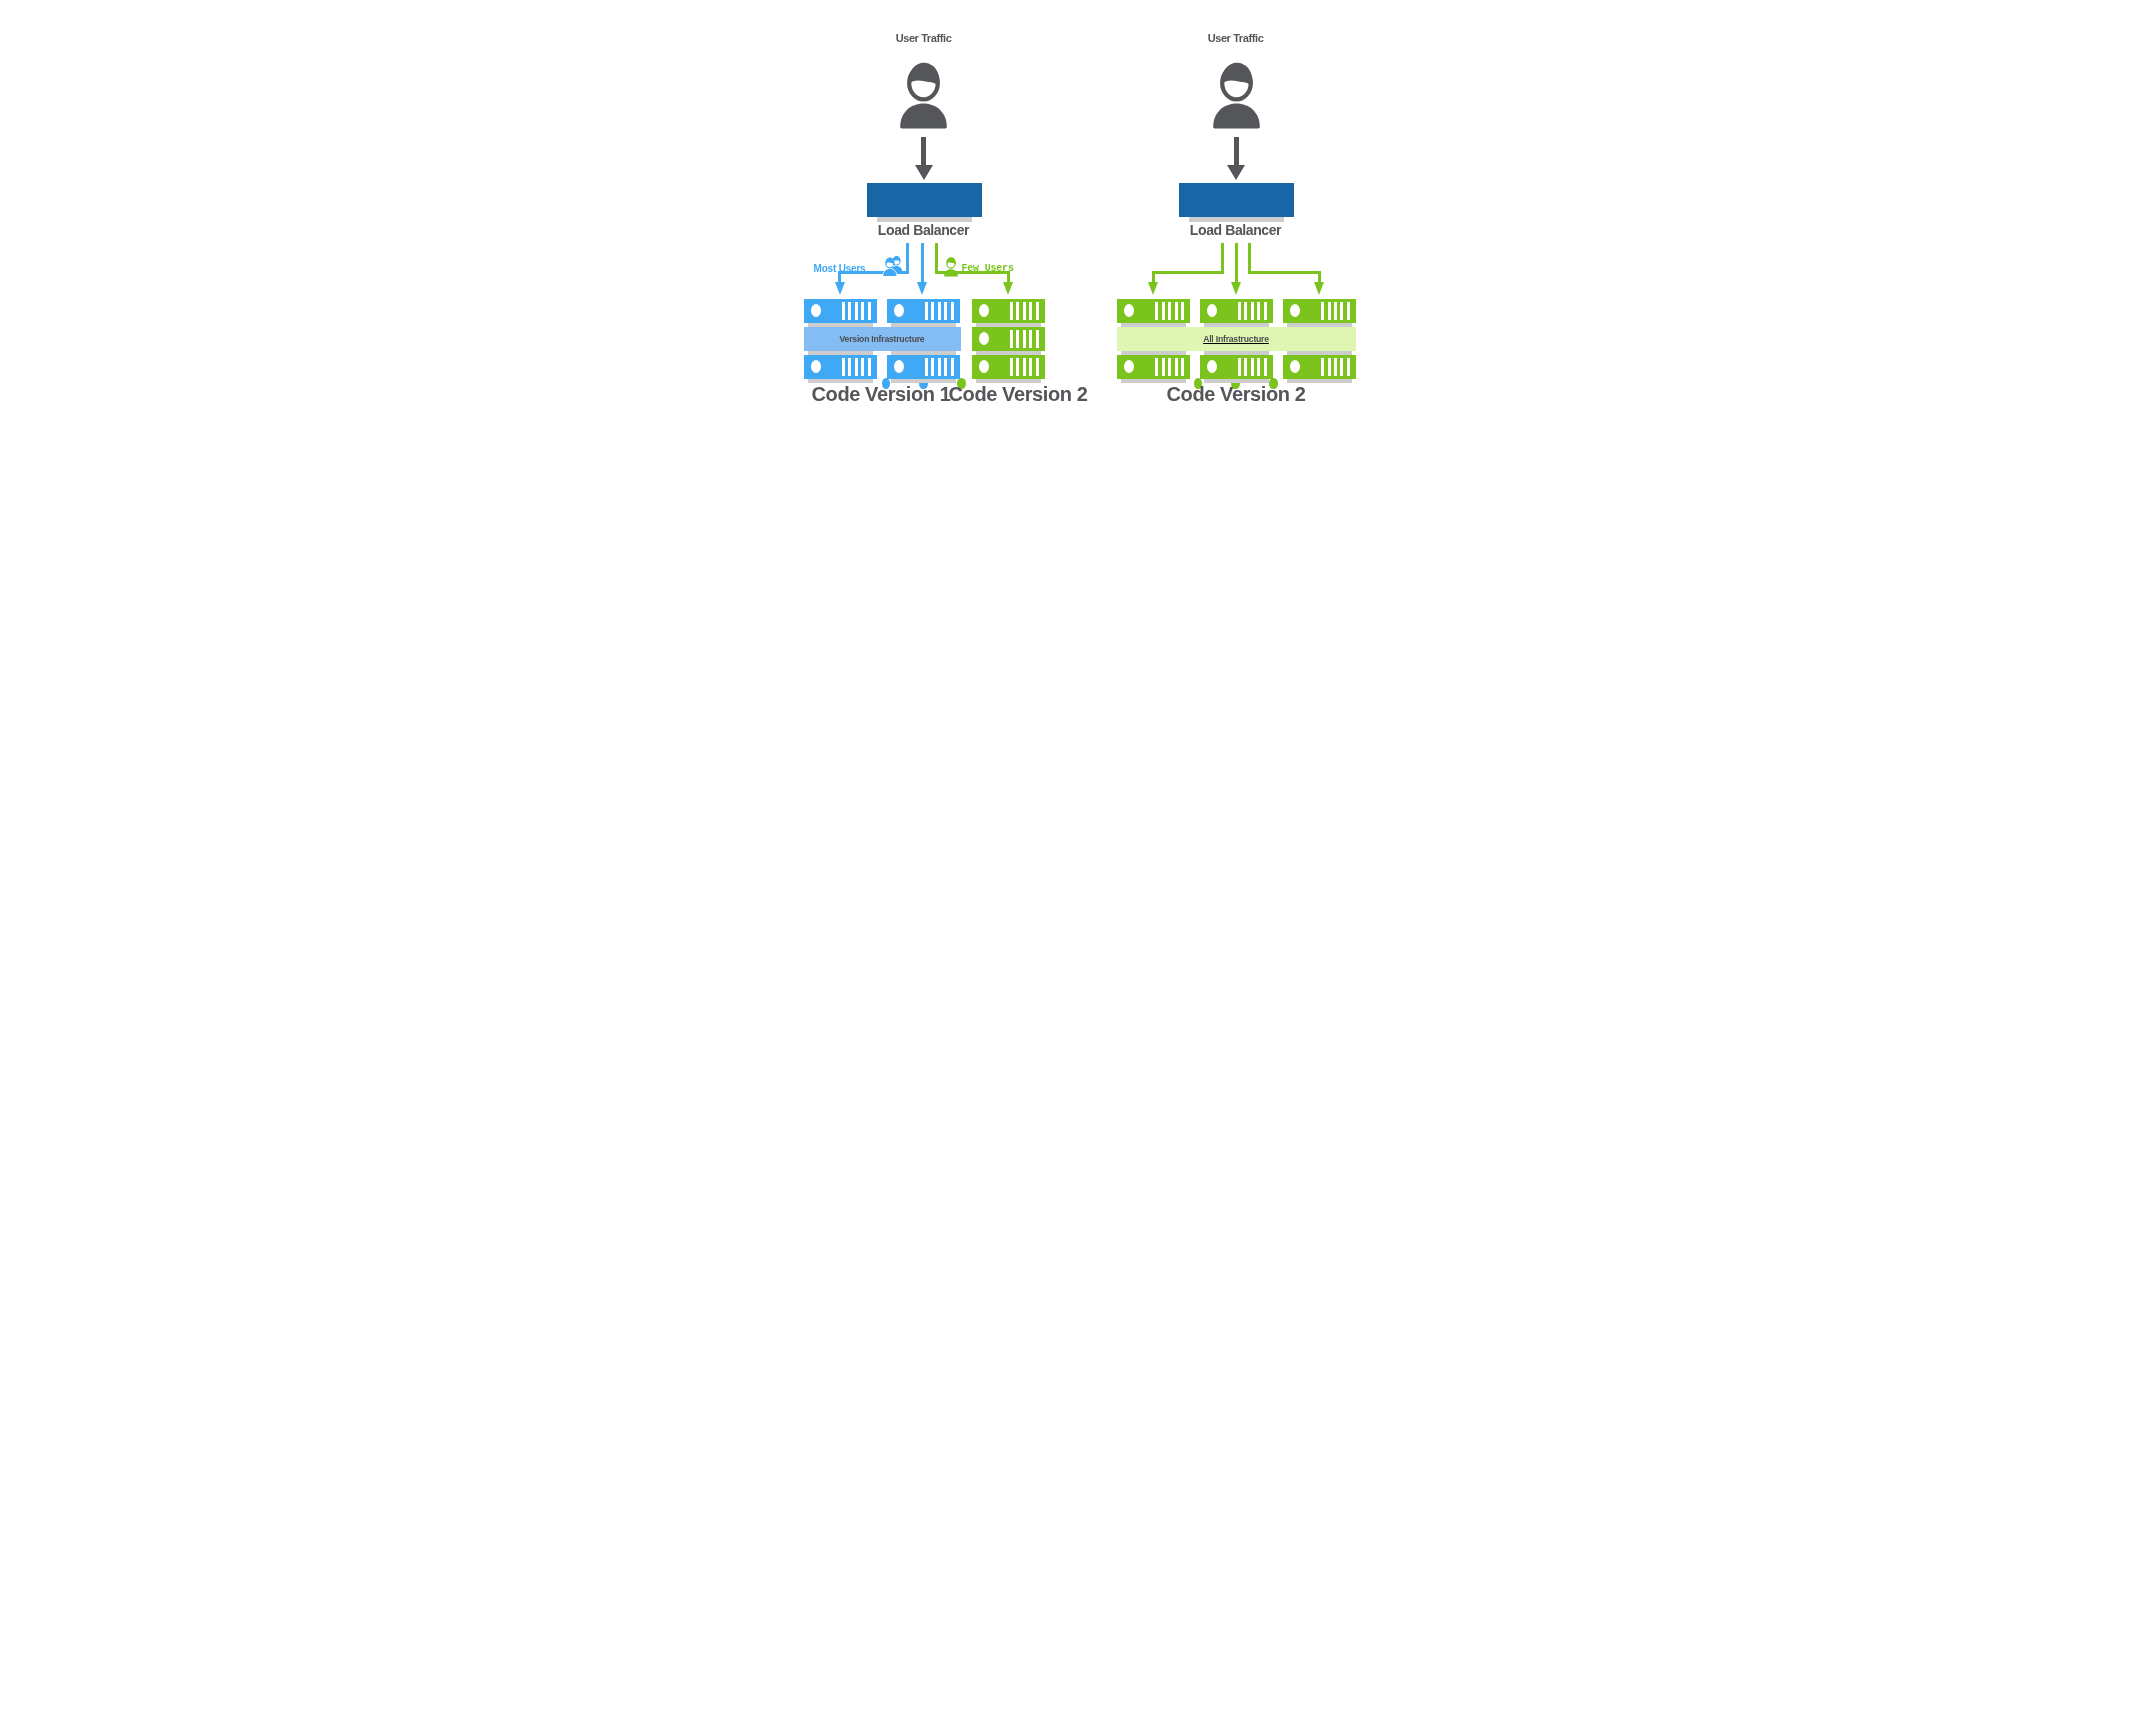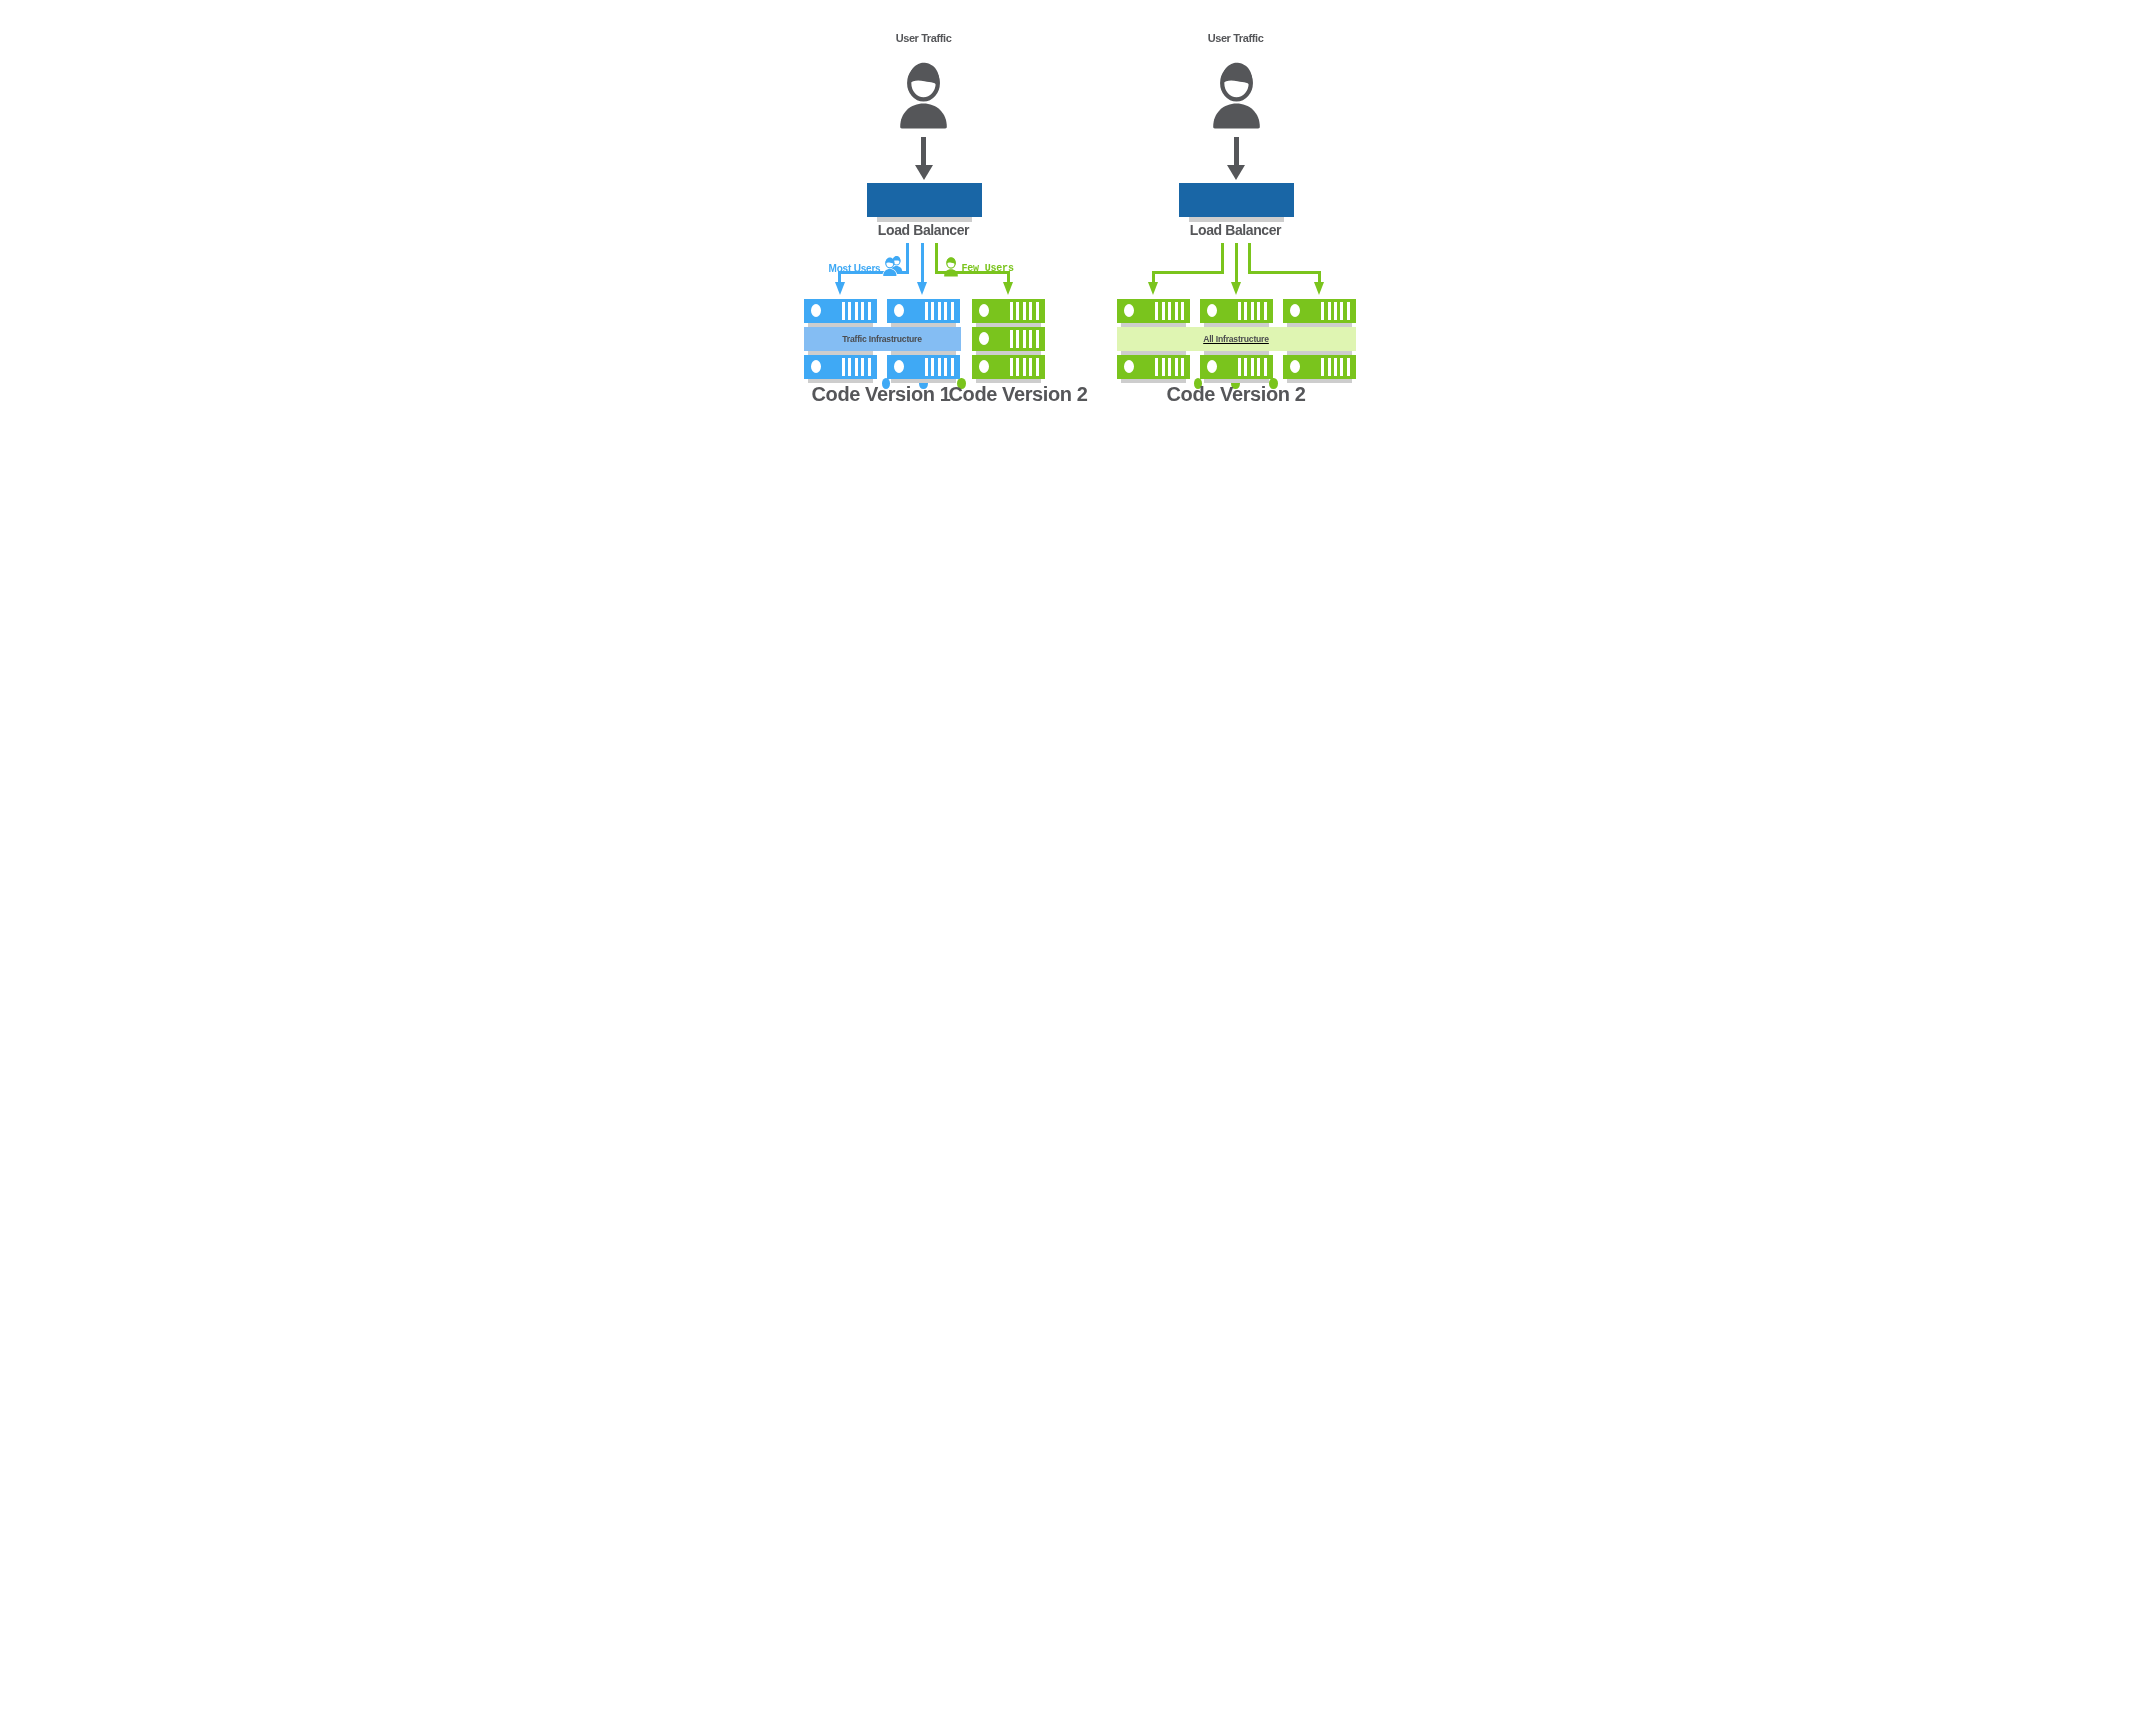--- a/index.html
+++ b/index.html
@@ -99,21 +99,21 @@
     <div class="ahead blue" style="left:83px;top:282px"></div>
 
     <div class="pipe blue" style="left:169px;top:243px;width:3.4px;height:39px"></div>
     <div class="ahead blue" style="left:165px;top:282px"></div>
 
     <div class="pipe green" style="left:183px;top:243px;width:3.4px;height:31px"></div>
     <div class="pipe green" style="left:183px;top:271px;width:75px;height:3.4px"></div>
     <div class="pipe green" style="left:255px;top:274px;width:3.4px;height:7.7px"></div>
     <div class="ahead green" style="left:251px;top:282px"></div>
 
-    <div class="txt flow-label blue" style="left:47px;top:264px;width:82px;text-align:right">Most Users</div>
+    <div class="txt flow-label blue" style="left:47px;top:264px;width:82px;text-align:center">Most Users</div>
     <svg class="abs" style="left:130px;top:255px;width:23px;height:21.5px;color:var(--blue)" viewBox="0 0 150 140">
       <use href="#person-shape" transform="translate(52,0) scale(0.85)"></use>
       <g transform="translate(2,8) scale(0.98)">
         <path d="M6,129 C6,102 26,85 50,85 C74,85 94,102 94,129 C94,131 92,132 88,132 L12,132 C8,132 6,131 6,129 Z" fill="none" stroke="#fff" stroke-width="9"></path>
         <use href="#person-shape"></use>
       </g>
     </svg>
 
     <svg class="abs" style="left:191px;top:256px;width:16px;height:20.6px;color:var(--green)" viewBox="0 0 100 132">
         <use href="#person-shape"></use>
@@ -130,21 +130,21 @@
       </div>
     <div class="server green" style="left:220px;top:299px">
         <span class="led"></span>
         <span class="vents"></span>
       </div>
     <div class="shadow" style="left:56px;top:323px;width:65px"></div>
     <div class="shadow" style="left:139px;top:323px;width:65px"></div>
     <div class="shadow" style="left:224px;top:323px;width:65px"></div>
 
     <div class="band lblue" style="left:52px;top:327px;width:157px">
-      <span class="band-text">Traffic Infrastructure</span>
+      <span class="band-text">Version Infrastructure</span>
     </div>
     <div class="server green" style="left:220px;top:327px">
         <span class="led"></span>
         <span class="vents"></span>
       </div>
     <div class="shadow" style="left:56px;top:351px;width:65px"></div>
     <div class="shadow" style="left:139px;top:351px;width:65px"></div>
     <div class="shadow" style="left:224px;top:351px;width:65px"></div>
 
     <div class="server blue" style="left:52px;top:355px">

